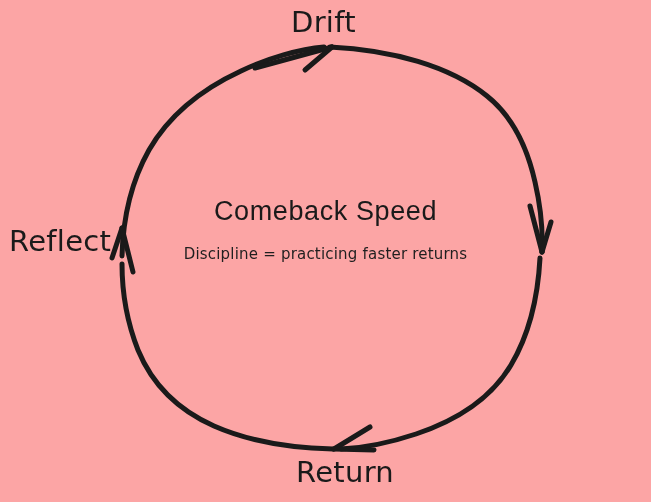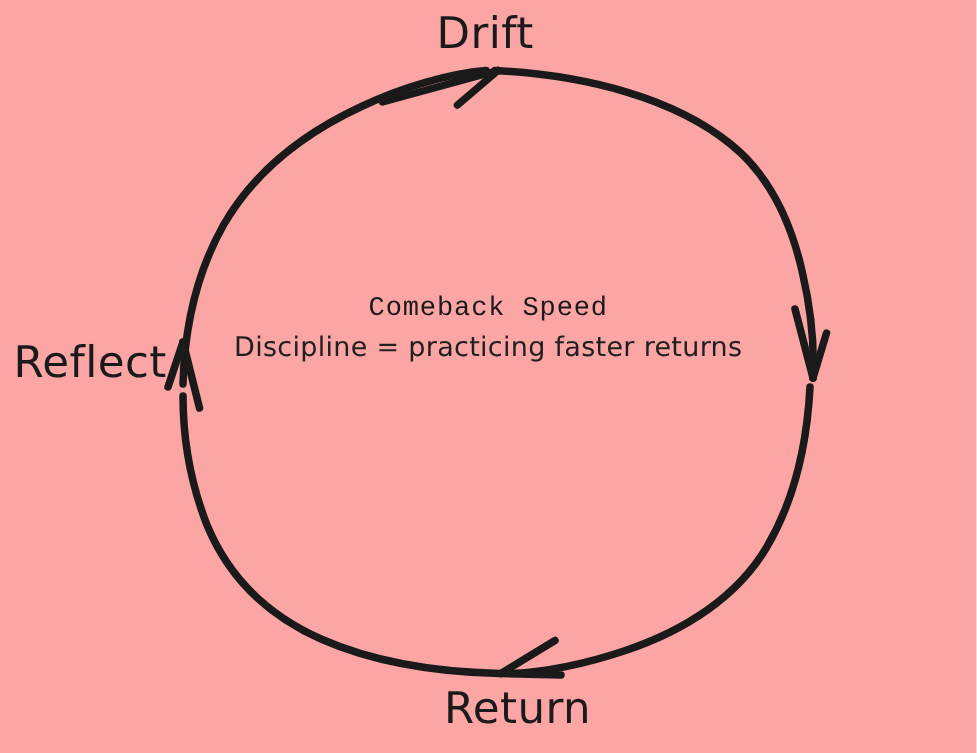--- a/index.html
+++ b/index.html
@@ -50,31 +50,31 @@
   }
   #center-block {
     position: absolute;
     left: 0;
     top: 196px;
     width: 651px;
     text-align: center;
     color: #1a1a1a;
   }
   #center-title {
-    font-family: Liberation Mono, monospace;
-    font-size: 18px;
+    font-family: Liberation Sans, sans-serif;
+    font-size: 27px;
     font-weight: 400;
     letter-spacing: 0.6px;
     line-height: 1.15;
     color: #1a1a1a;
   }
   #center-subtitle {
-    margin-top: 4px;
+    margin-top: 18px;
     font-family: "DejaVu Sans", sans-serif;
-    font-size: 18px;
+    font-size: 15px;
     font-weight: 400;
     letter-spacing: 0.2px;
     color: #1f1f1f;
   }
 </style>
 </head>
 <body>
 
 <div id="stage">
 

